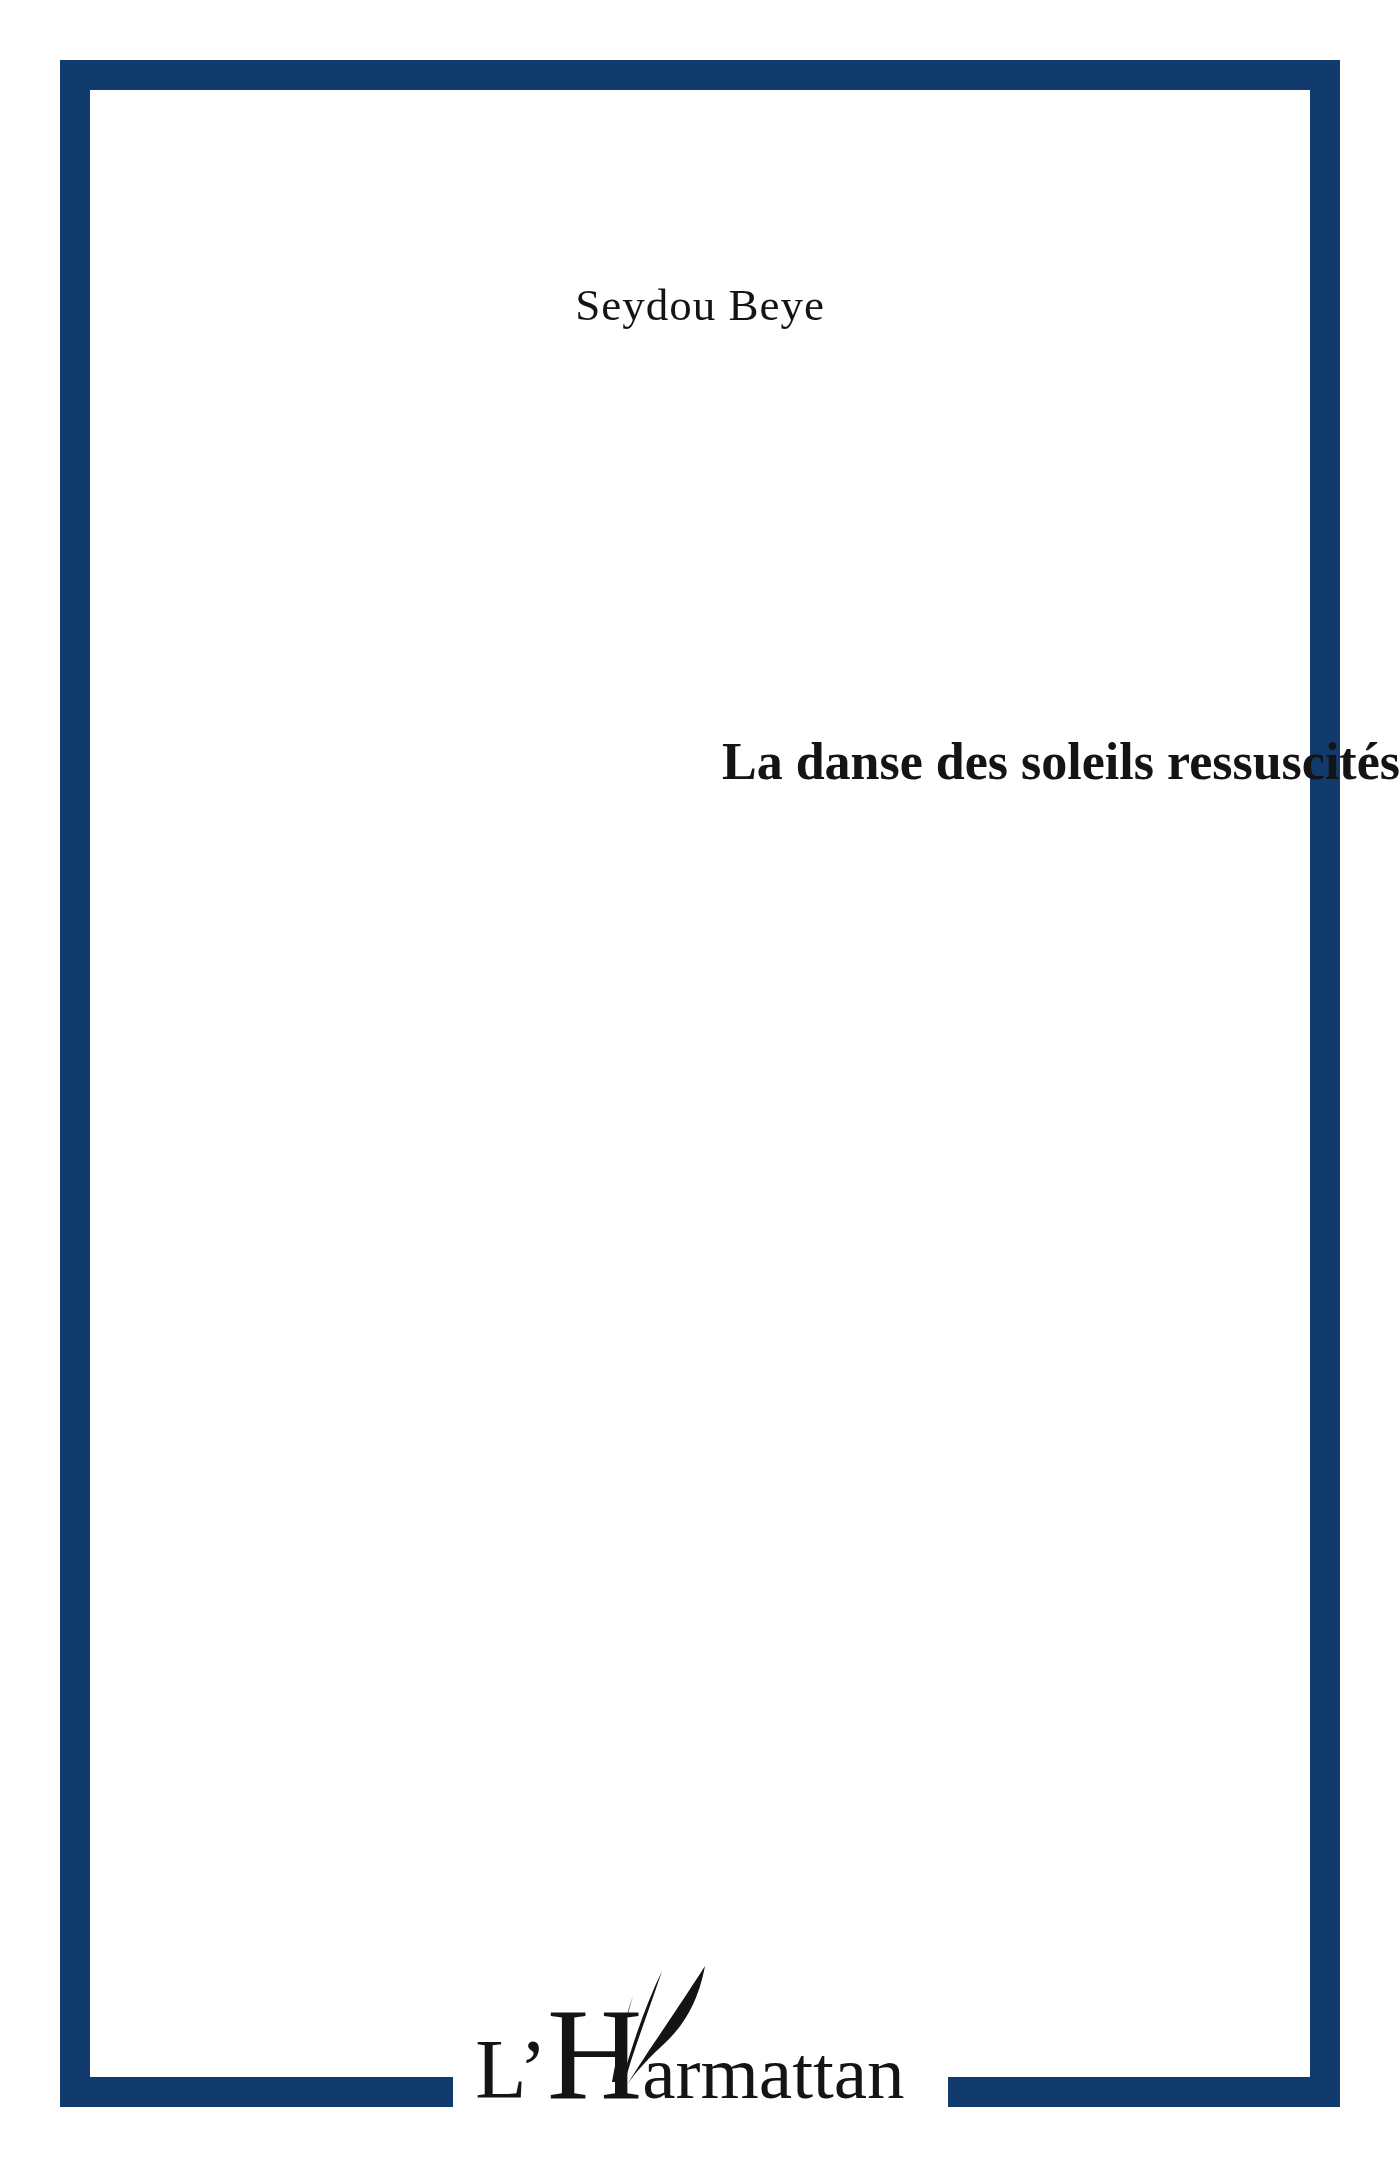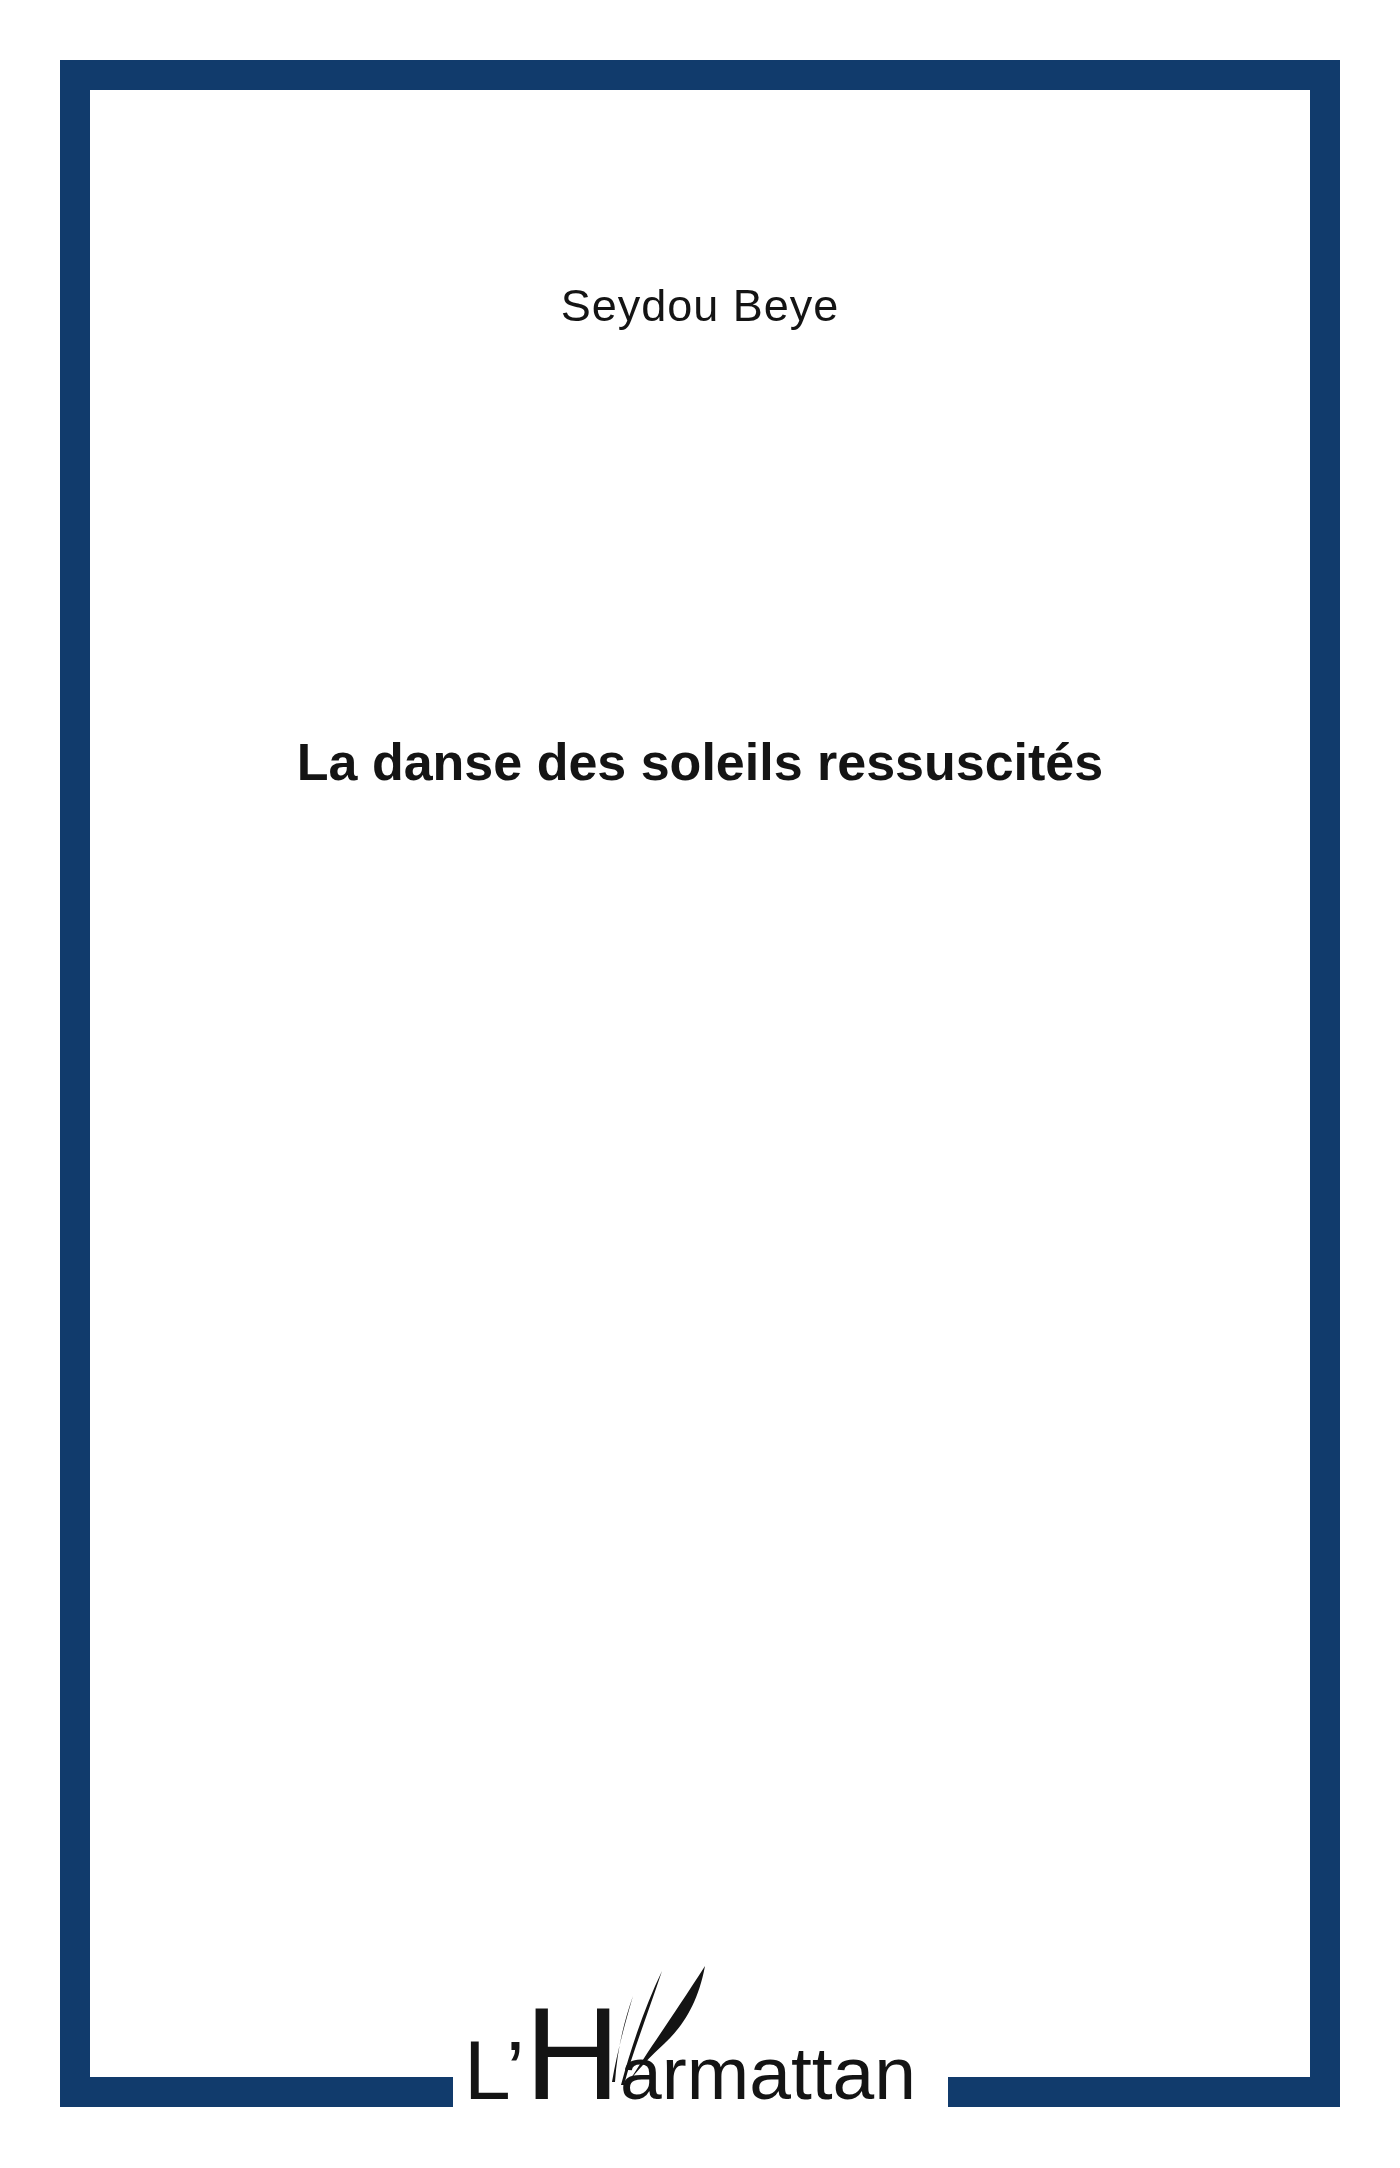--- a/index.html
+++ b/index.html
@@ -7,21 +7,21 @@
     --ink: #141414;
   }
   * { margin: 0; padding: 0; box-sizing: border-box; }
   html, body { background: #ffffff; }
   .page {
     position: relative;
     width: 1400px;
     height: 2168px;
     background: #ffffff;
     overflow: hidden;
-    font-family: Liberation Sans, sans-serif;
+    font-family: Liberation Serif, serif;
     color: var(--ink);
   }
   
   .frame {
     position: absolute;
     left: 60px; top: 60px;
     width: 1280px; height: 2047px;
     border-style: solid;
     border-color: var(--frame-blue);
     border-width: 30px 30px 0 30px;
@@ -48,21 +48,21 @@
     left: 0; right: 0; top: 623px;
     text-align: center;
     font-size: 54px;
     font-weight: bold;
     line-height: 1;
     letter-spacing: 1px;
   }
   .subtitle {
     position: absolute;
     left: 0; right: 0; top: 736px;
-    text-align: center;
+    text-align: right;
     font-size: 52px;
     font-weight: bold;
     line-height: 1;
   }
 
   
   .logo {
     position: absolute;
     left: 0; right: 0;
     top: 1988px;

